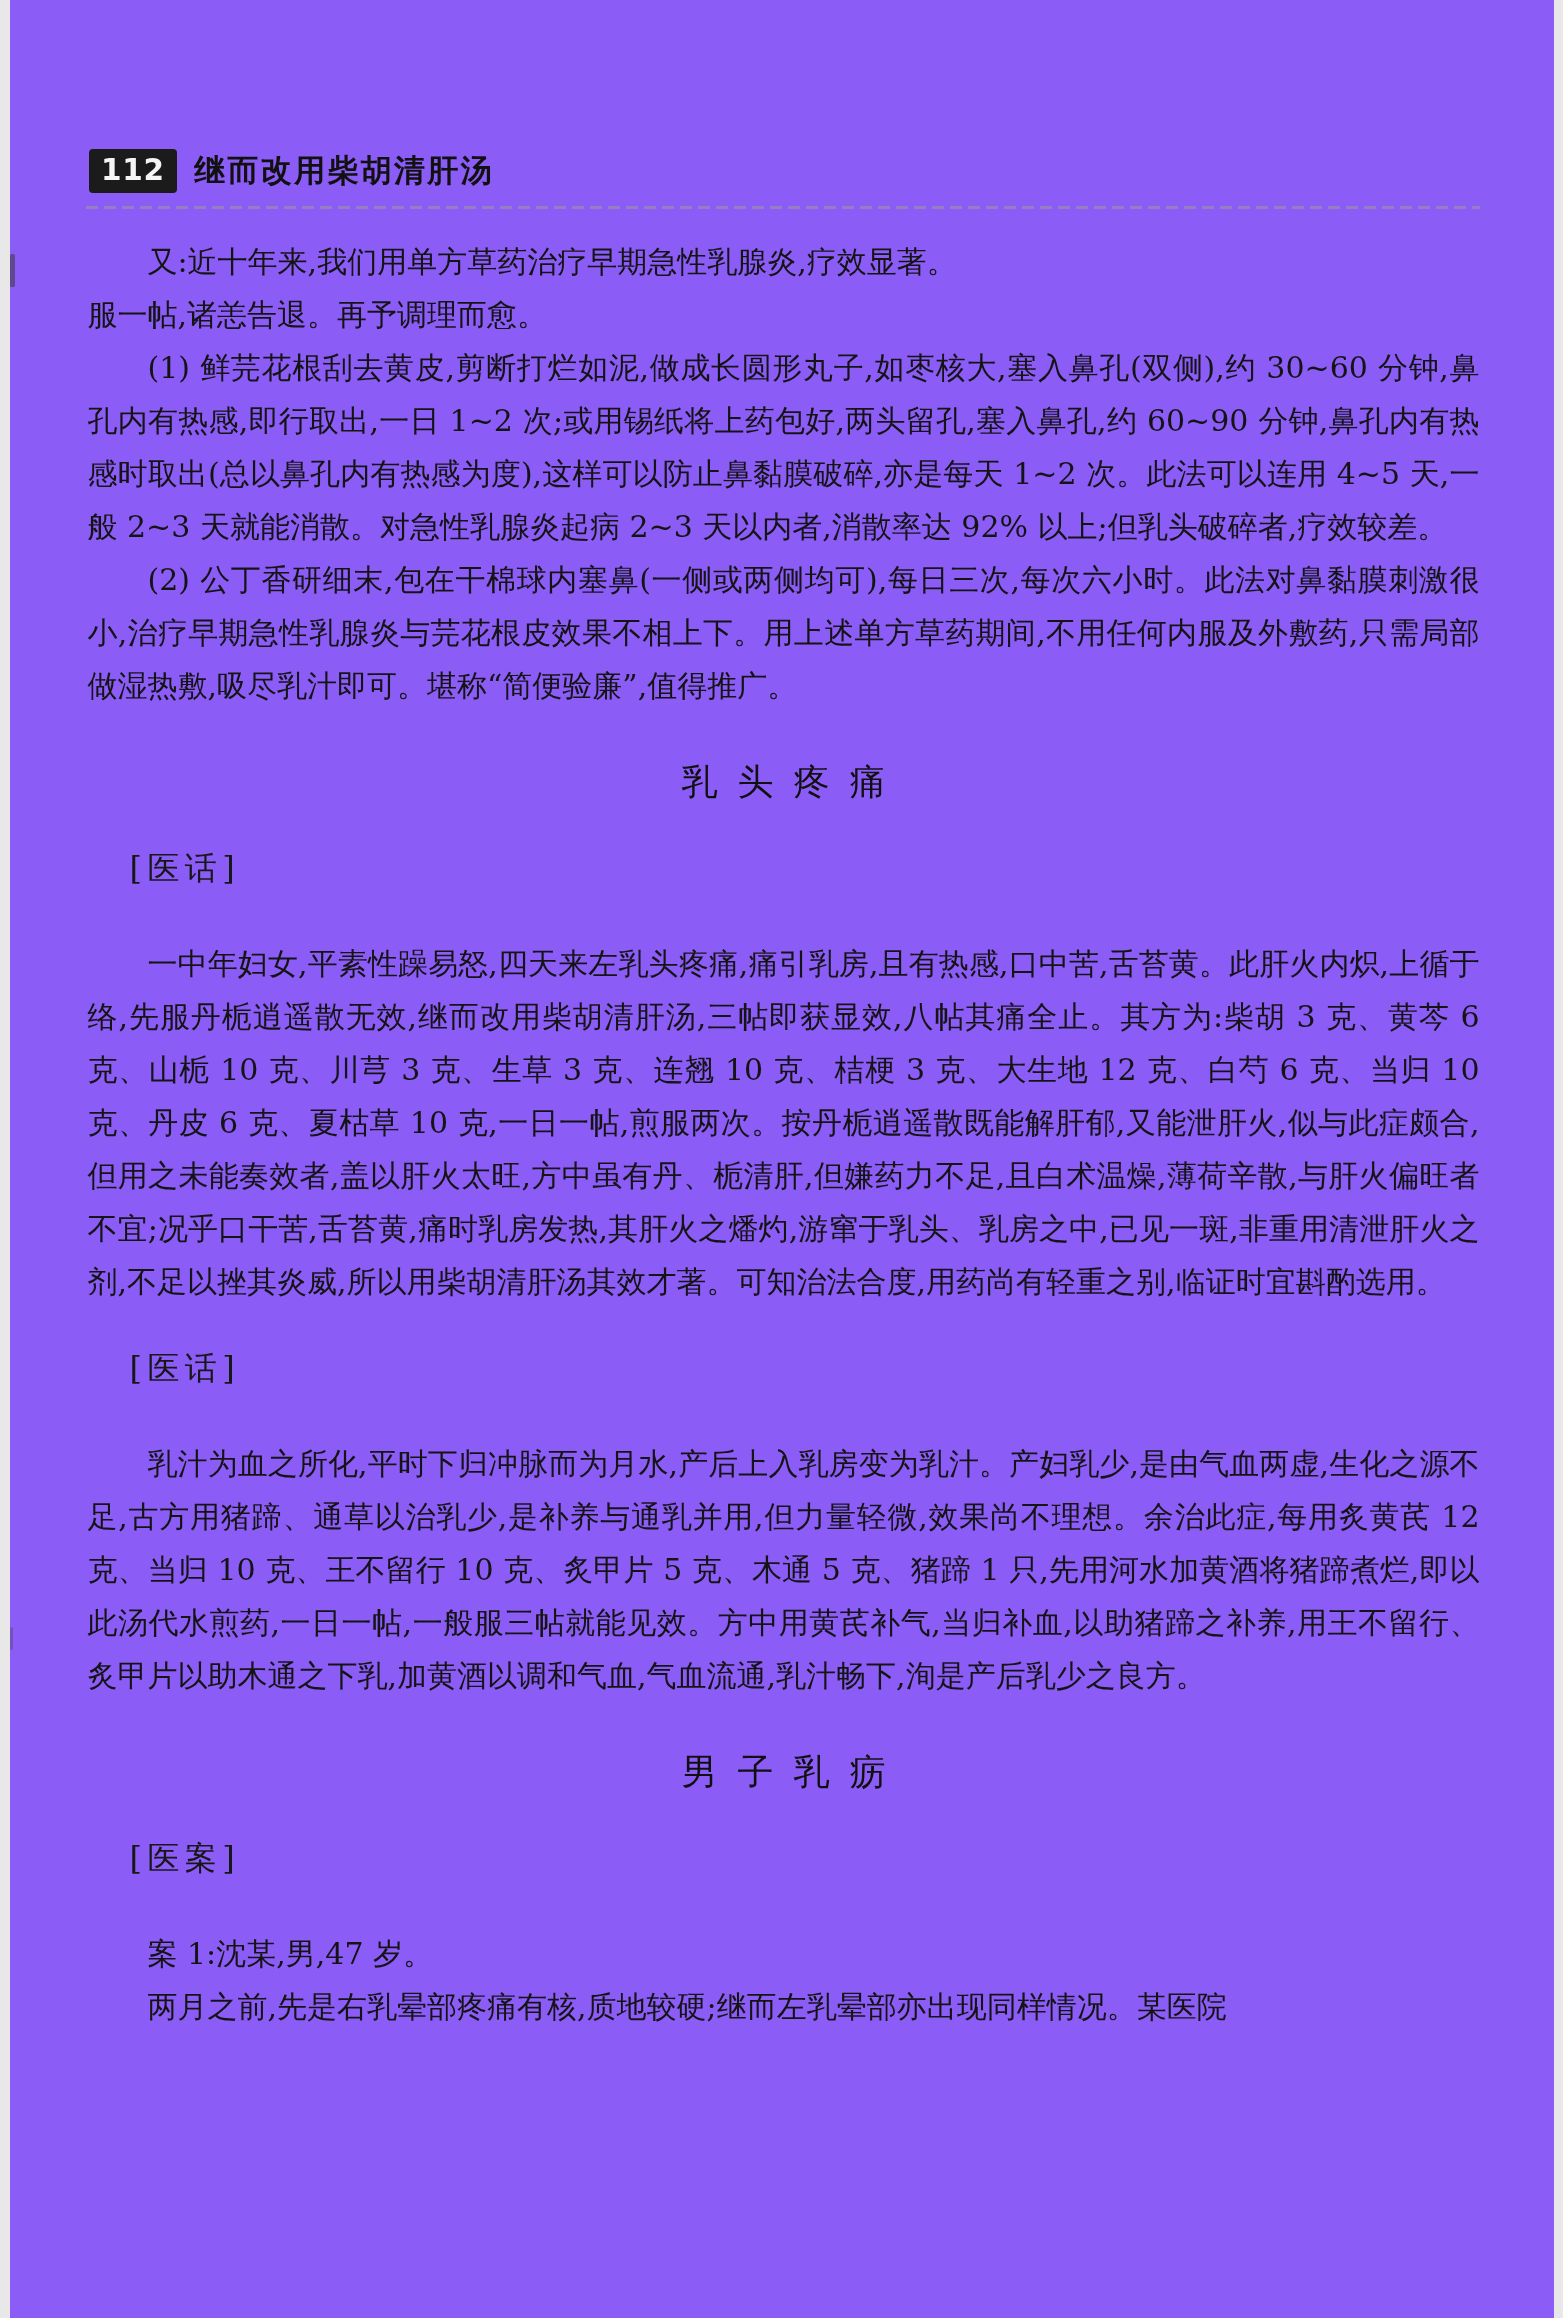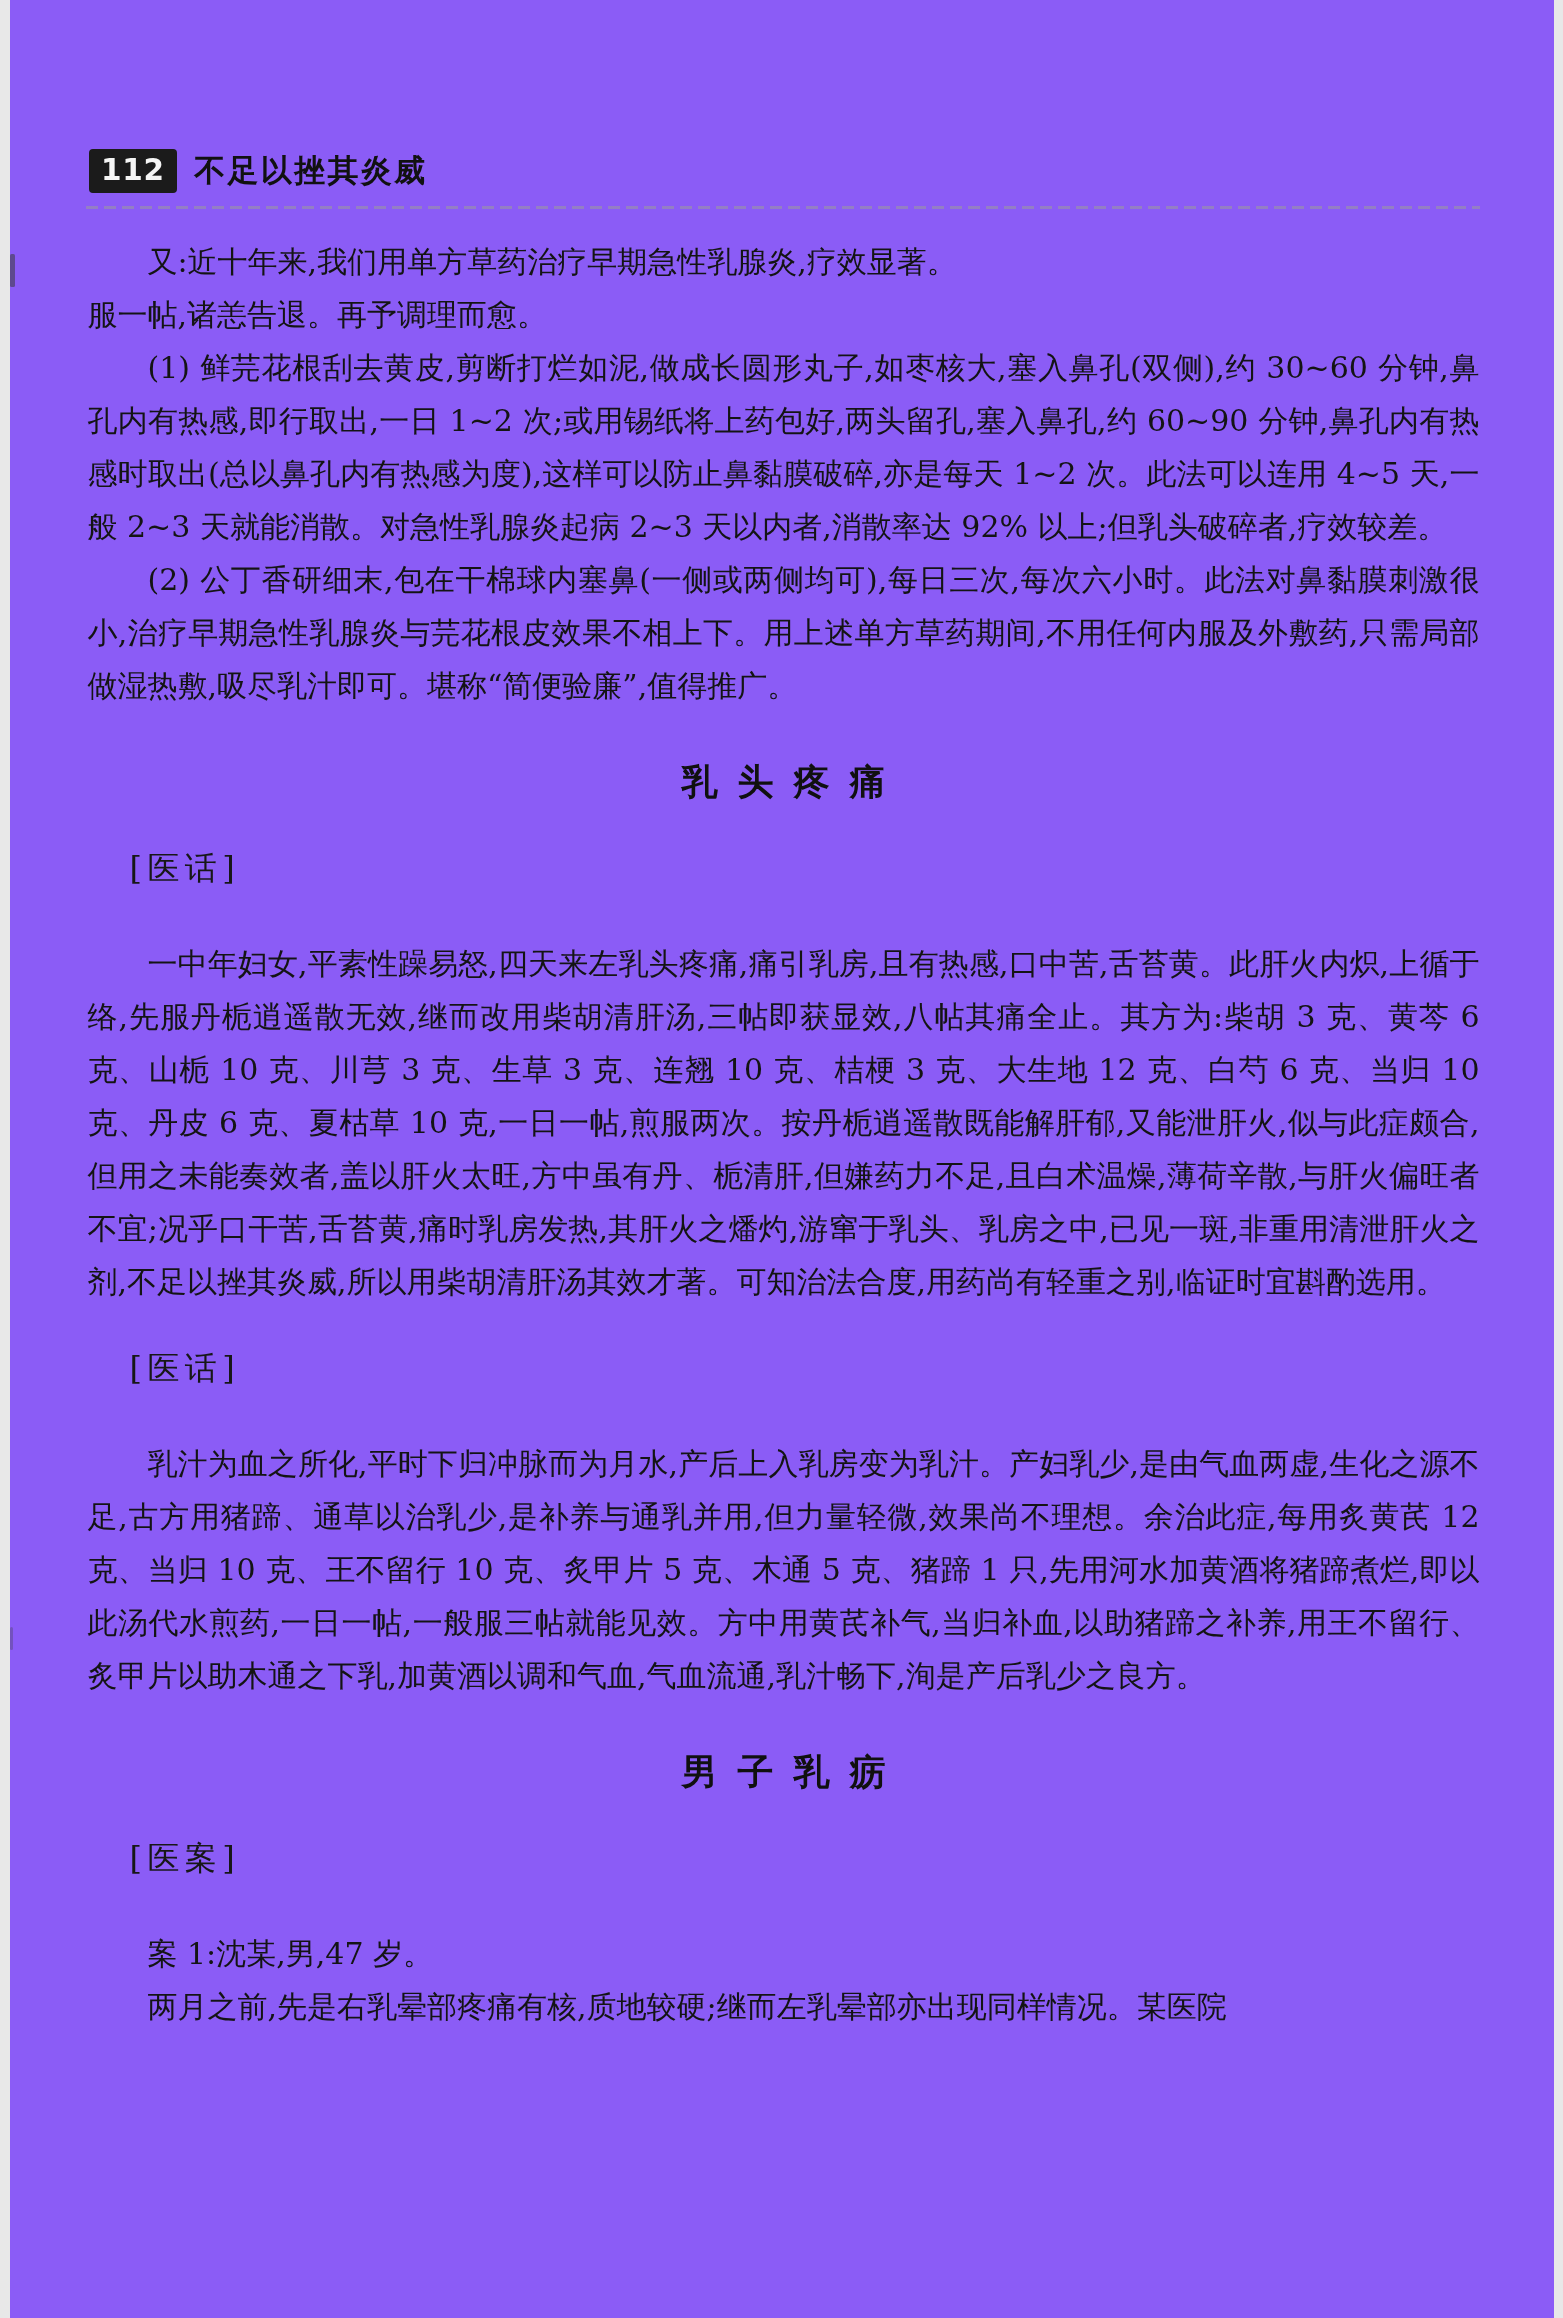--- a/index.html
+++ b/index.html
@@ -53,21 +53,21 @@
     font-size:30px;
     line-height:53px;
     text-align:justify;
     text-justify:inter-ideograph;
     color:#141414;
   }
   .para{margin:0;}
   .para.indent{text-indent:2em;}
   .section-heading{
     font-family:"DejaVu Sans","Liberation Sans",sans-serif;
-    font-weight:bold;
+    font-weight:normal;
     font-size:36px;
     text-align:center;
     letter-spacing:20px;
     text-indent:20px;
     margin:43px 0 33px;
     color:#101010;
   }
   .section-label{
     font-size:32px;
     letter-spacing:5.4px;
@@ -86,21 +86,21 @@
   .artifact.a1{top:254px;width:5.4px;height:33px;}
   .artifact.a2{top:1627px;width:3.9px;height:23px;opacity:.3;}
 </style>
 </head>
 <body>
 
 <div class="page">
 
   <div class="header">
     <span class="page-num-box">112</span>
-    <span class="book-title">不足以挫其炎威</span>
+    <span class="book-title">继而改用柴胡清肝汤</span>
   </div>
   <div class="header-rule"></div>
 
   <div class="content">
     <p class="para indent">又:近十年来,我们用单方草药治疗早期急性乳腺炎,疗效显著。</p>
     <p class="para">服一帖,诸恙告退。再予调理而愈。</p>
     <p class="para indent">(1) 鲜芫花根刮去黄皮,剪断打烂如泥,做成长圆形丸子,如枣核大,塞入鼻孔(双侧),约 30~60 分钟,鼻孔内有热感,即行取出,一日 1~2 次;或用锡纸将上药包好,两头留孔,塞入鼻孔,约 60~90 分钟,鼻孔内有热感时取出(总以鼻孔内有热感为度),这样可以防止鼻黏膜破碎,亦是每天 1~2 次。此法可以连用 4~5 天,一般 2~3 天就能消散。对急性乳腺炎起病 2~3 天以内者,消散率达 92% 以上;但乳头破碎者,疗效较差。</p>
     <p class="para indent">(2) 公丁香研细末,包在干棉球内塞鼻(一侧或两侧均可),每日三次,每次六小时。此法对鼻黏膜刺激很小,治疗早期急性乳腺炎与芫花根皮效果不相上下。用上述单方草药期间,不用任何内服及外敷药,只需局部做湿热敷,吸尽乳汁即可。堪称“简便验廉”,值得推广。</p>
 
     <h2 class="section-heading">乳头疼痛</h2>

